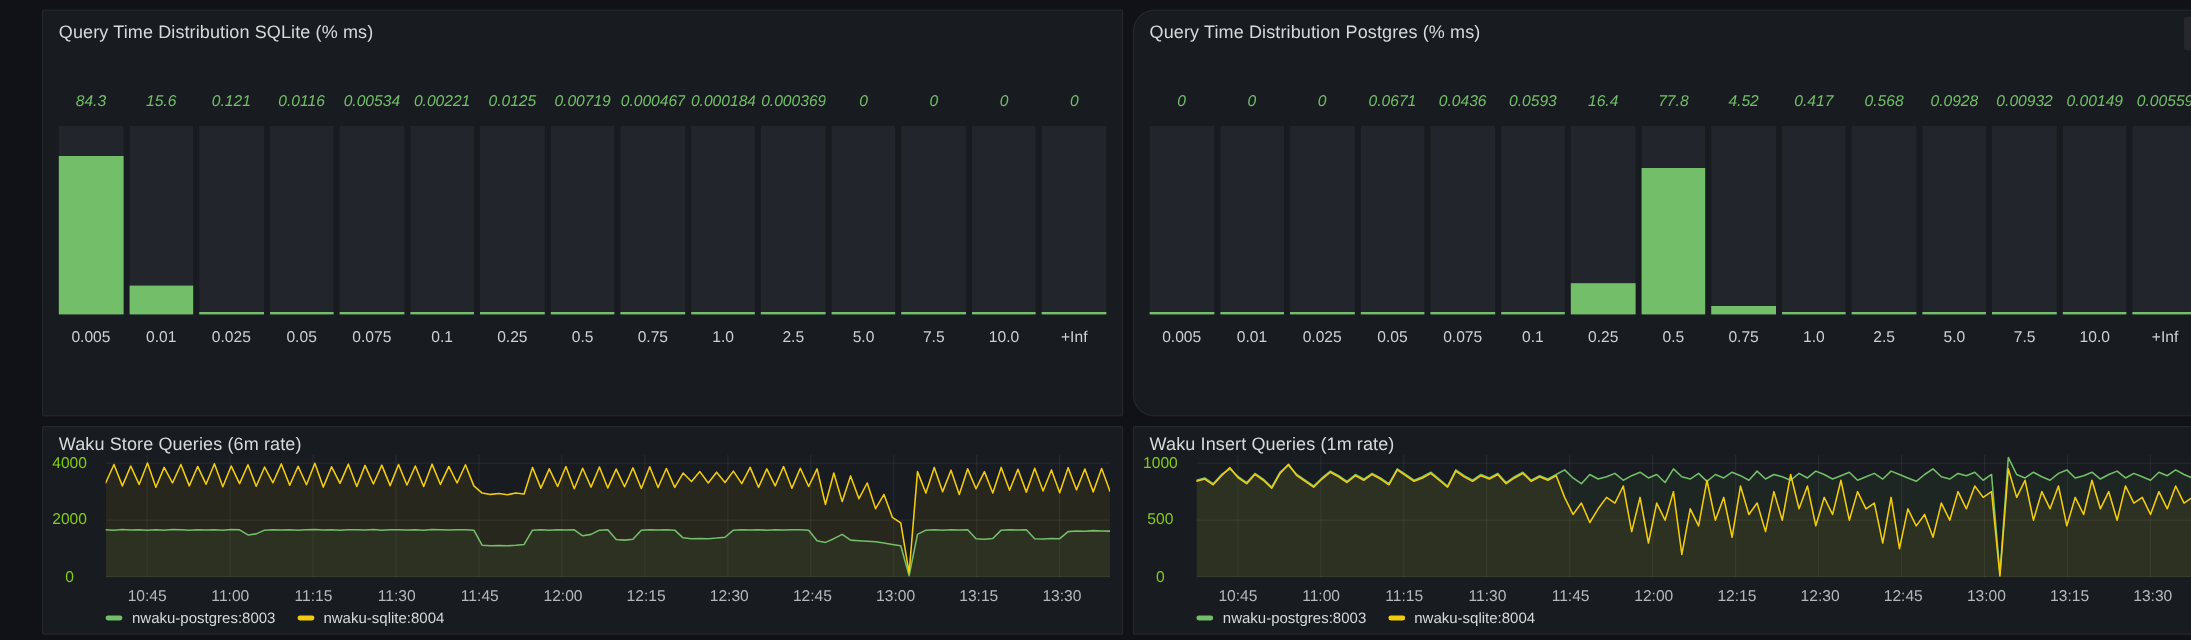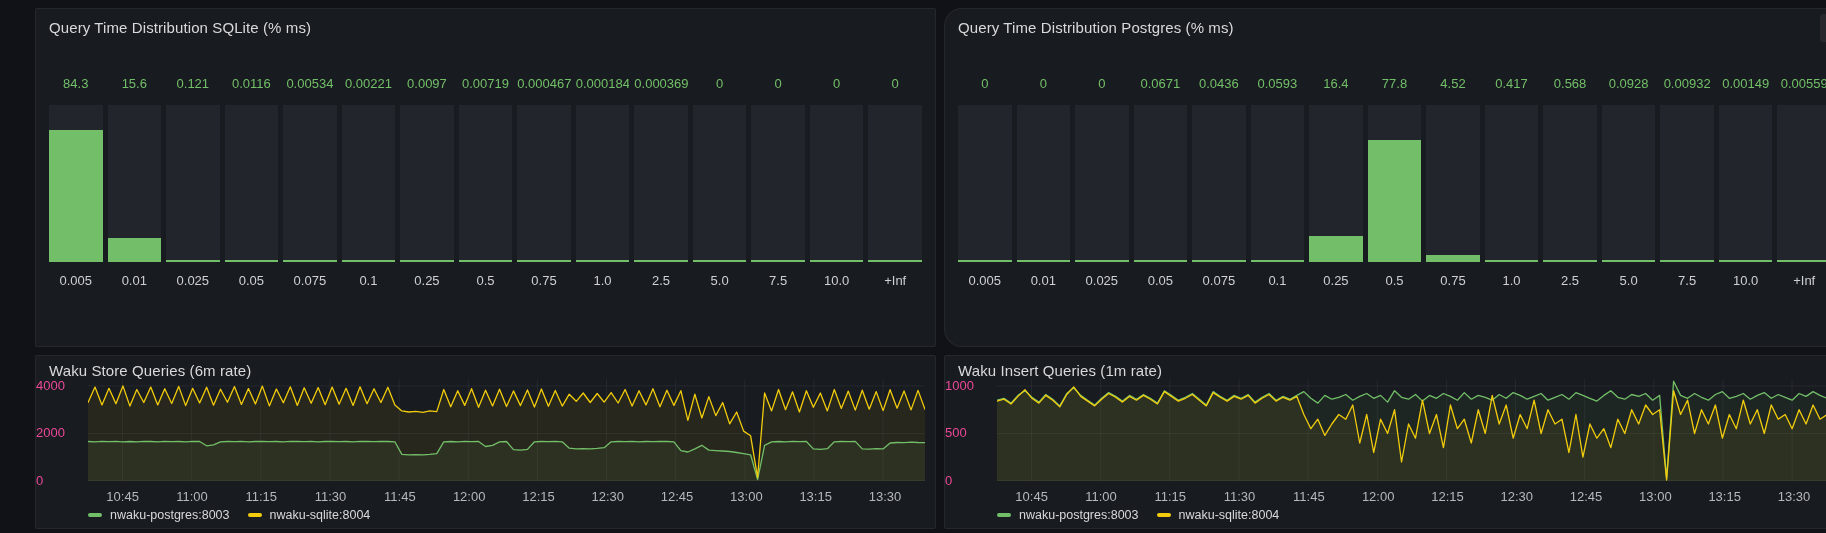--- a/index.html
+++ b/index.html
@@ -23,41 +23,41 @@
   .ptitle {
     position:absolute; left:13px; top:10px;
     font-size:15px; font-weight:500; color:#d8d9da; letter-spacing:.1px;
     cursor:pointer; white-space:nowrap;
   }
   .ts .ptitle { top:6px; }
 
   
   .hist-body { position:absolute; left:13px; right:13px; top:0; bottom:0; }
   .val-row, .col-row, .xlab-row { position:absolute; left:0; right:0; display:flex; gap:5px; }
-  .val-row  { top:67px; height:16px; }
+  .val-row  { top:67px; height:16px;font-style:italic; }
   .col-row  { top:96px; bottom:84px; }
   .xlab-row { top:264px; height:20px; }
   .val, .xlab { flex:1 1 0; text-align:center; overflow:hidden; white-space:nowrap; }
   .val  { font-size:13px; color:#73bf69; }
   .xlab { font-size:13px; color:#ced0d4; }
   .col  { flex:1 1 0; position:relative; background:#22252b; }
   .bar  {
     position:absolute; left:0; right:0; bottom:0;
     background:#73bf69; min-height:2px;
   }
 
   
   .ts-body { position:absolute; inset:0; }
   .plot {
     position:absolute; left:52px; right:10px; top:23px; height:102px;
   }
   .plot svg { display:block; }
   .ylabel {
-    position:absolute; left:0; width:44px; text-align:left;
-    font-size:13px; color:#ec4899; line-height:14px;
+    position:absolute; left:0; width:44px; text-align:center;
+    font-size:13px; color:#84cc16; line-height:14px;
   }
   .xlabel {
     position:absolute; top:133px; width:64px; text-align:center;
     font-size:13px; color:#b5b8bd;
   }
   .legend {
     position:absolute; left:52px; top:150px; height:18px;
     display:flex; align-items:center; gap:18px;
   }
   .legend-item { display:flex; align-items:center; gap:8px; cursor:pointer; }
@@ -86,21 +86,21 @@
   <section class="panel hist" id="panel-sqlite">
     <h2 class="ptitle">Query Time Distribution SQLite (% ms)</h2>
     <div class="hist-body">
       <div class="val-row">
           <div class="val">84.3</div>
           <div class="val">15.6</div>
           <div class="val">0.121</div>
           <div class="val">0.0116</div>
           <div class="val">0.00534</div>
           <div class="val">0.00221</div>
-          <div class="val">0.0097</div>
+          <div class="val">0.0125</div>
           <div class="val">0.00719</div>
           <div class="val">0.000467</div>
           <div class="val">0.000184</div>
           <div class="val">0.000369</div>
           <div class="val">0</div>
           <div class="val">0</div>
           <div class="val">0</div>
           <div class="val">0</div>
         </div>
       <div class="col-row">

